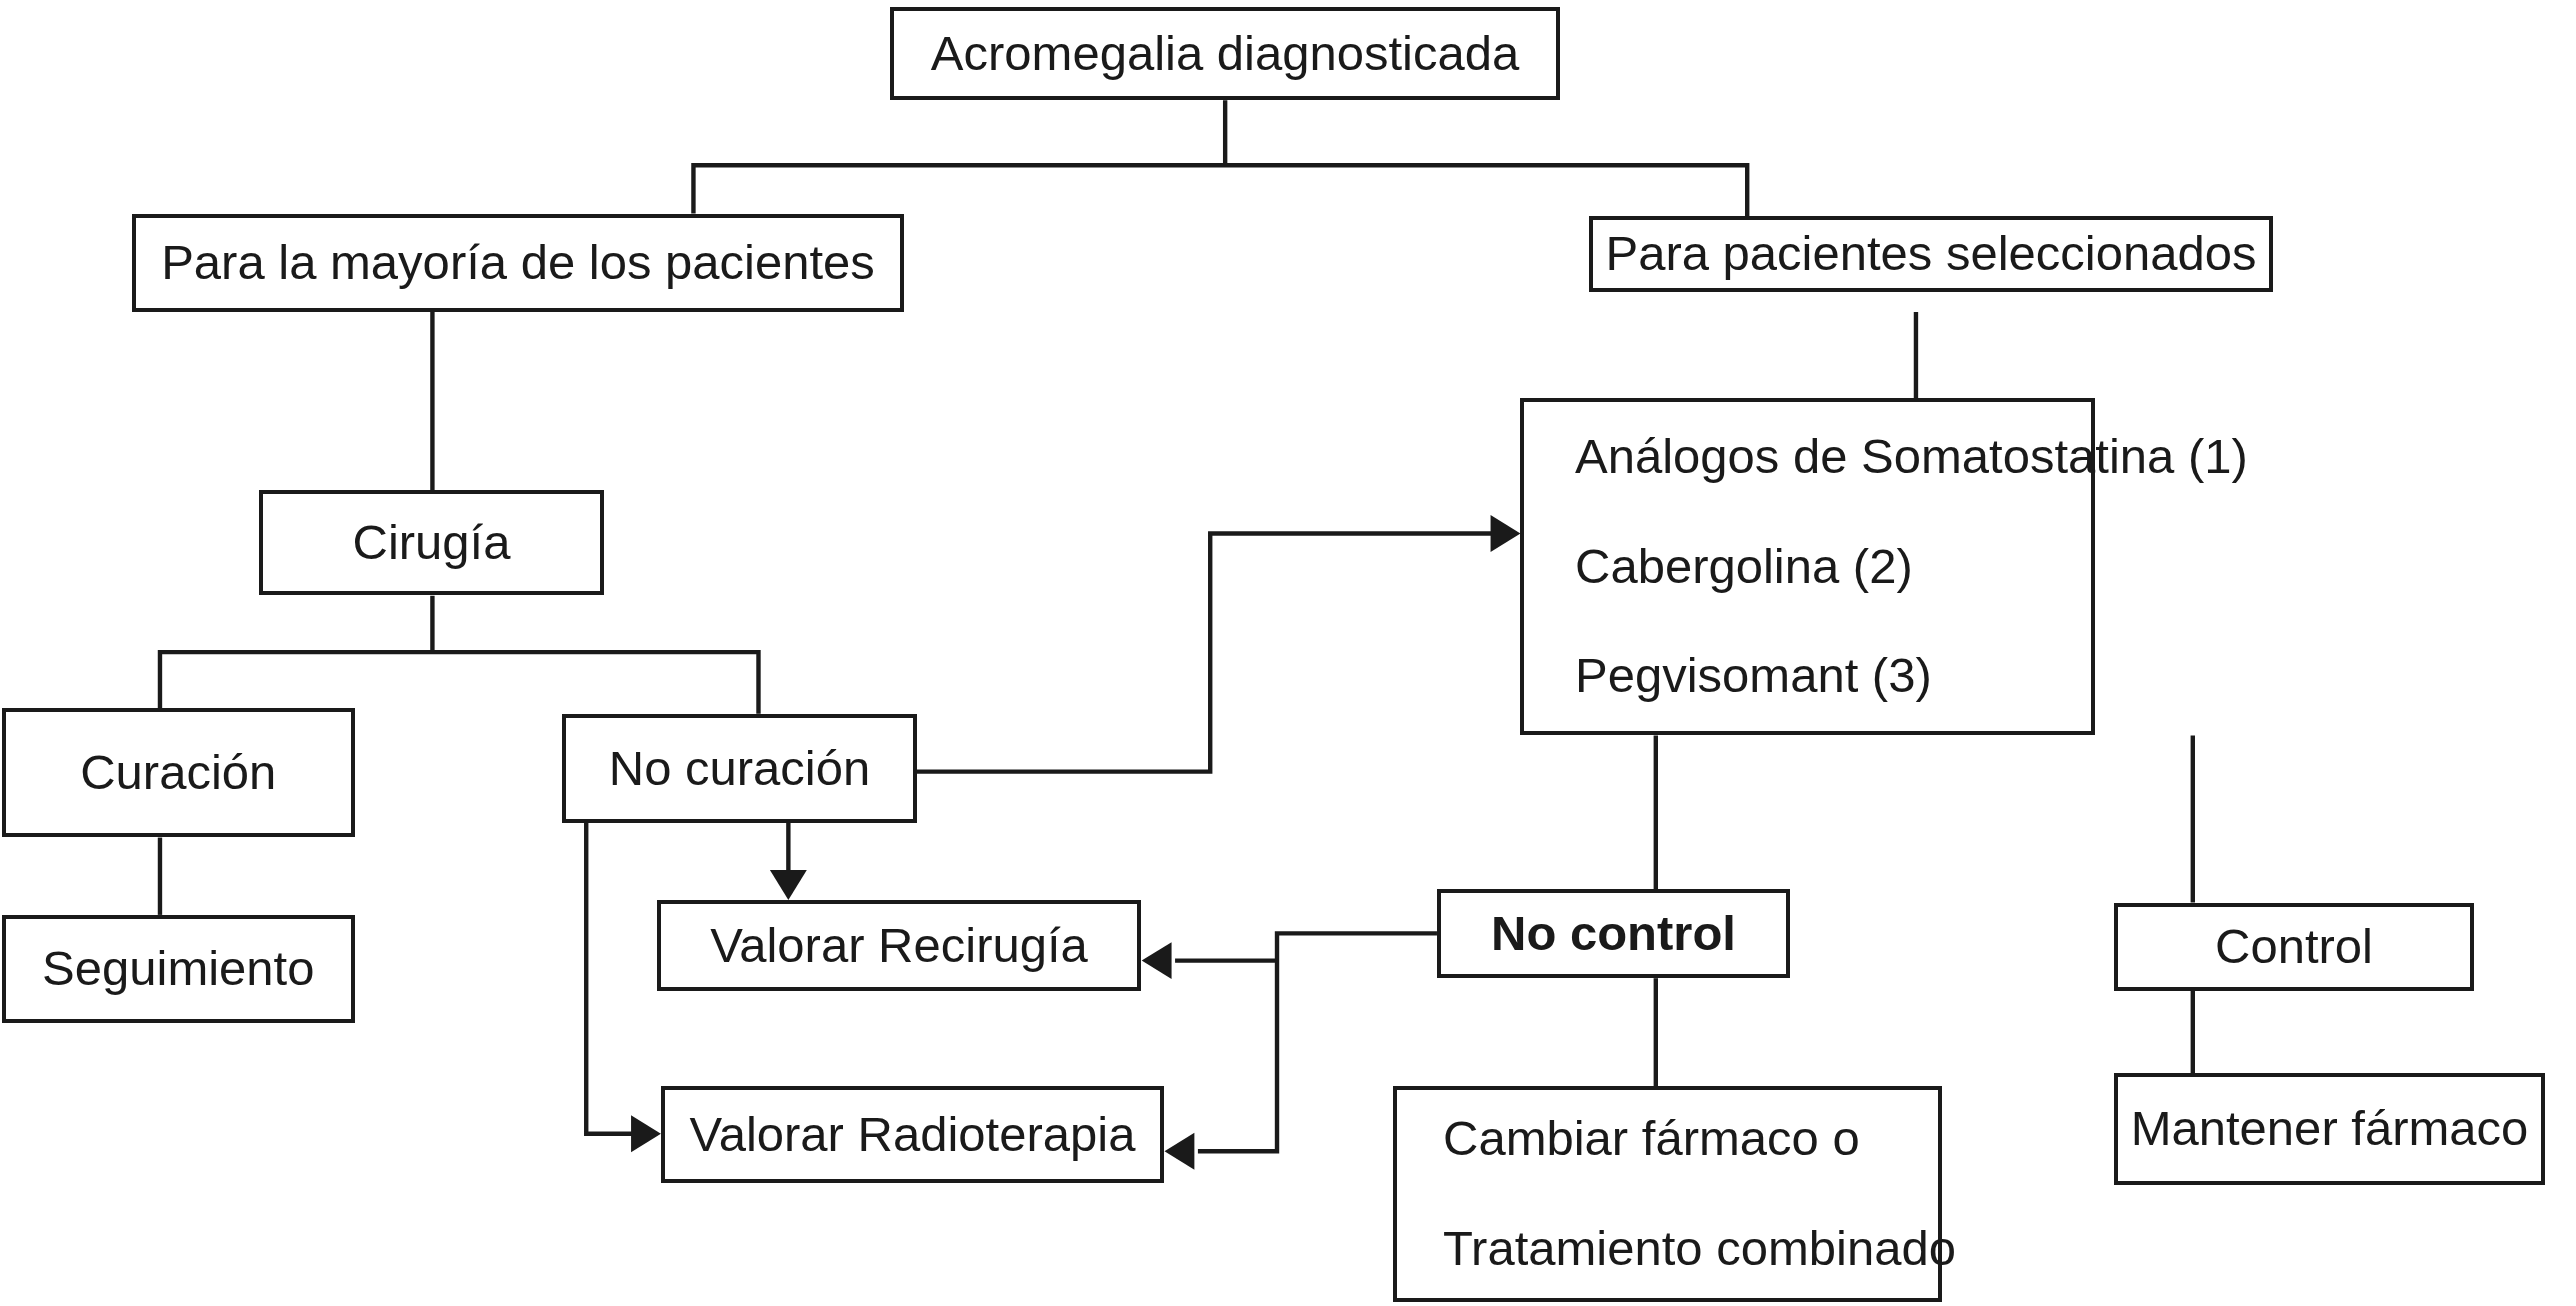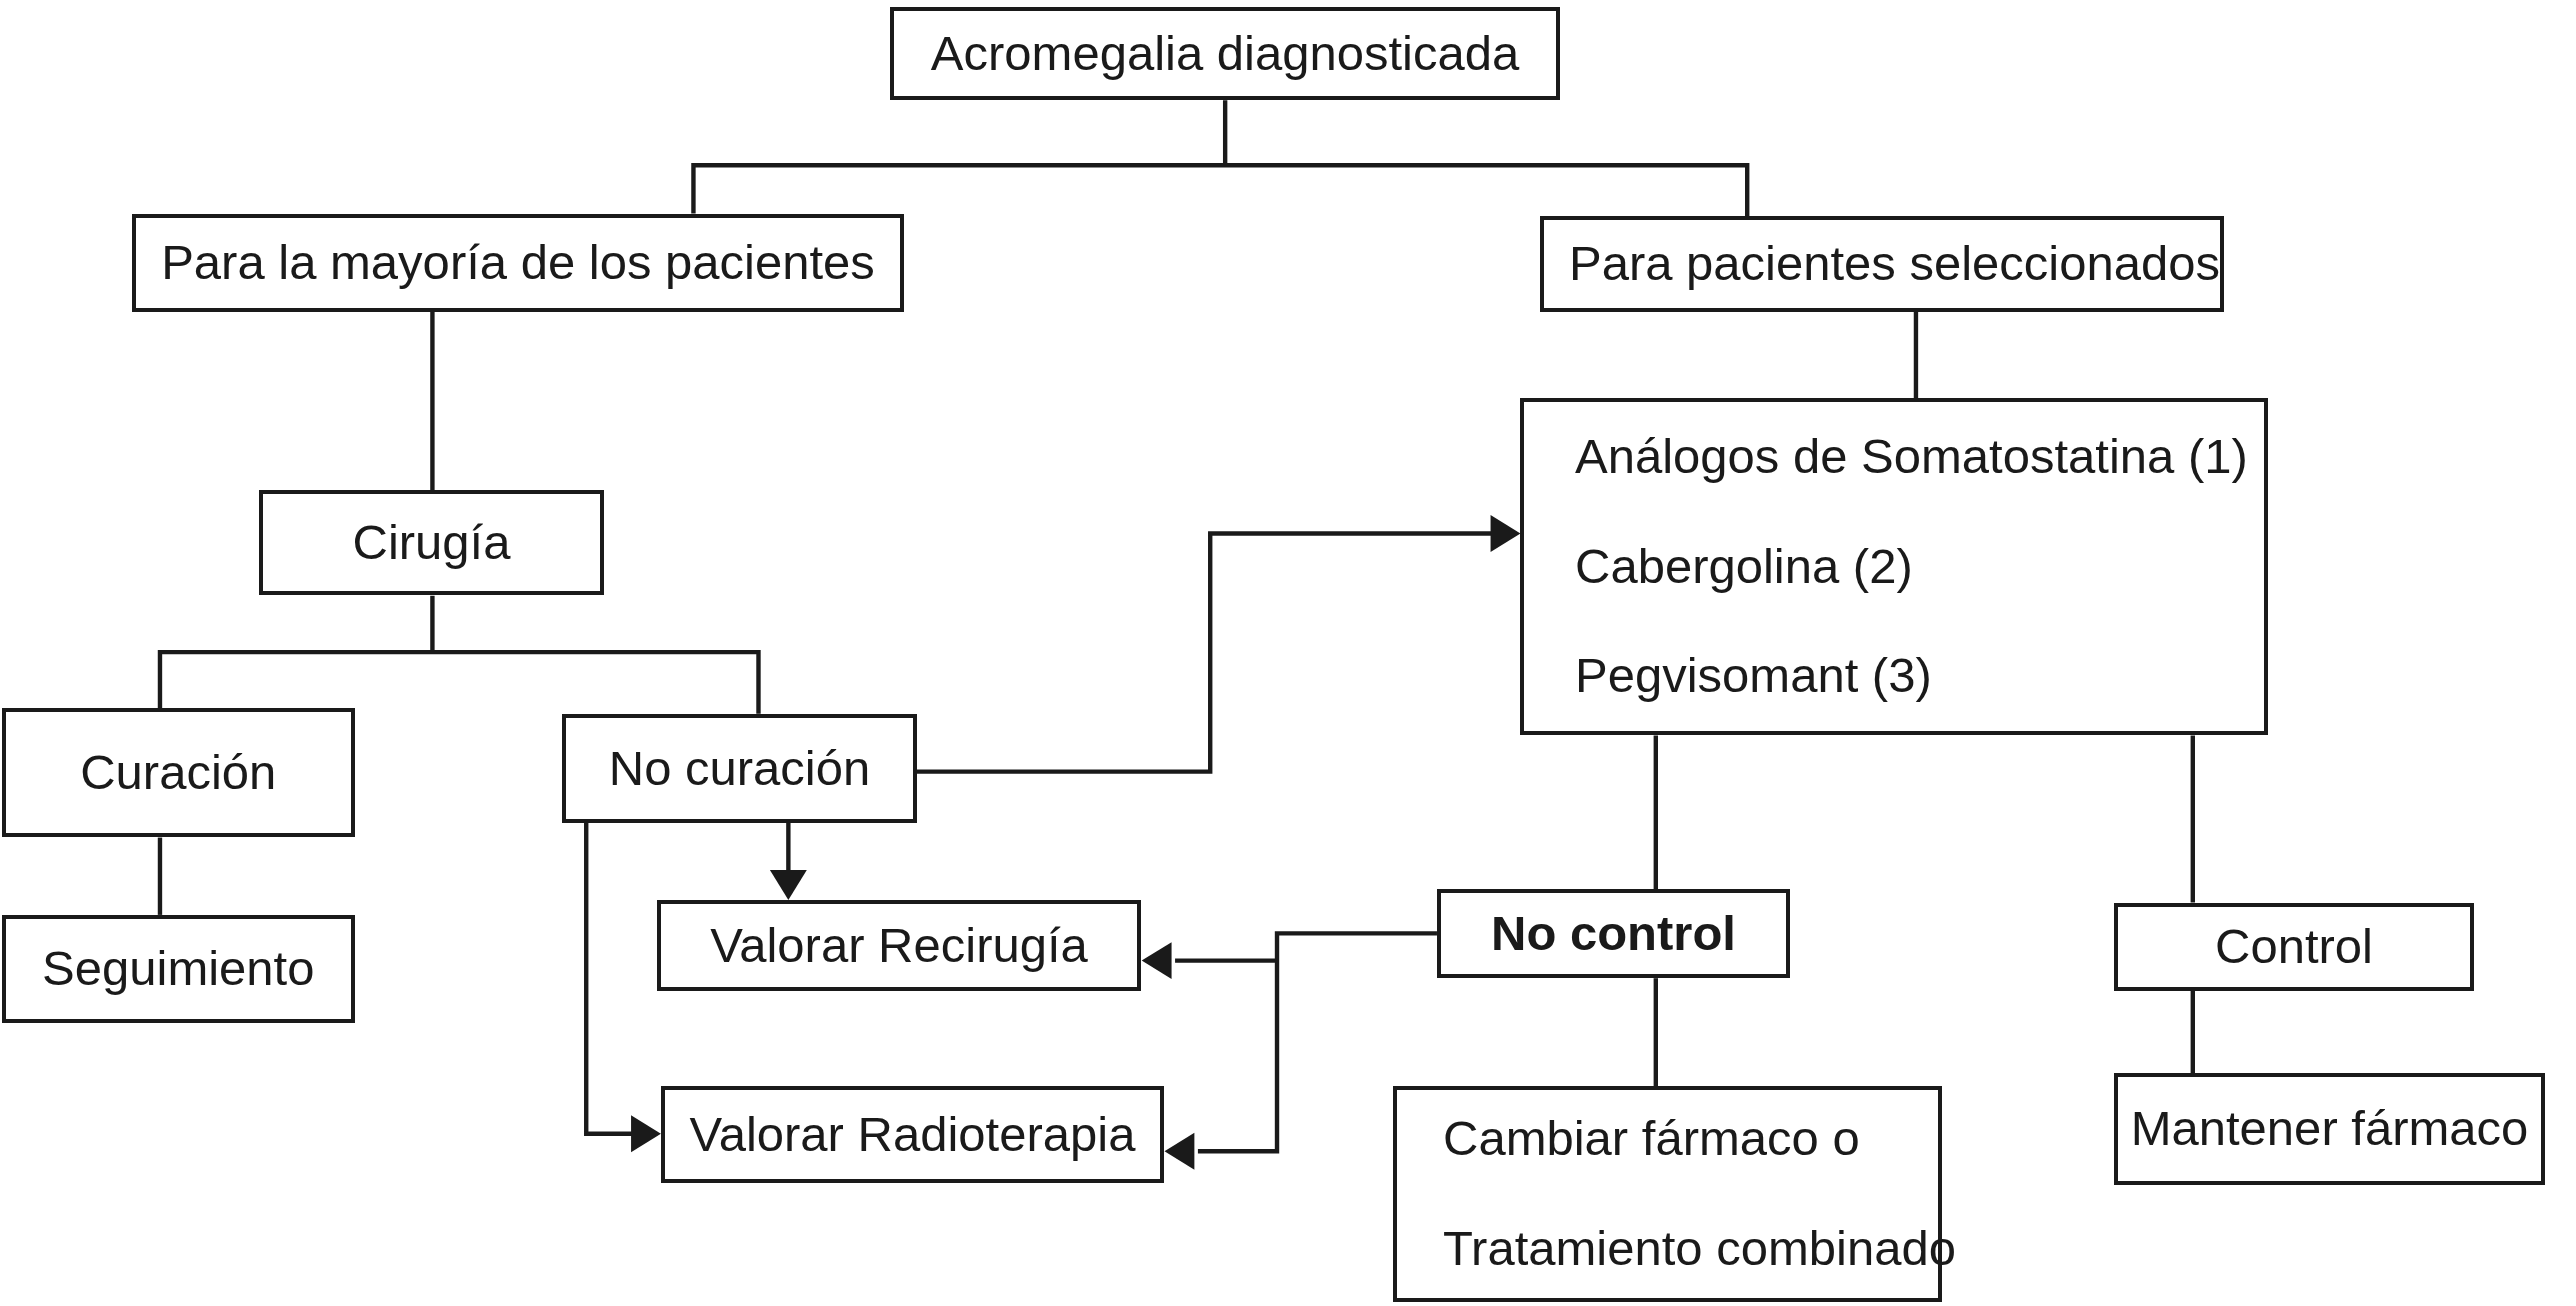--- a/index.html
+++ b/index.html
@@ -93,29 +93,29 @@
   </svg>
 
   <div class="node" style="left:890px; top:7px; width:670px; height:93px;">
     <span>Acromegalia diagnosticada</span>
   </div>
 
   <div class="node" style="left:132px; top:214px; width:772px; height:98px;">
     <span>Para la mayoría de los pacientes</span>
   </div>
 
-  <div class="node" style="left:1540px; top:216px; width:684px; height:96px;justify-content:flex-end;">
+  <div class="node" style="left:1589px; top:216px; width:684px; height:76px;">
     <span>Para pacientes seleccionados</span>
   </div>
 
   <div class="node" style="left:259px; top:490px; width:345px; height:105px;">
     <span>Cirugía</span>
   </div>
 
-  <div class="node multi" style="left:1520px; top:398px; width:748px; height:337px; padding-left:51px;">
+  <div class="node multi" style="left:1520px; top:398px; width:575px; height:337px; padding-left:51px;">
     <div class="line">Análogos de Somatostatina (1)</div>
     <div class="line">Cabergolina (2)</div>
     <div class="line">Pegvisomant (3)</div>
   </div>
 
   <div class="node" style="left:1.8px; top:708px; width:353px; height:129px;">
     <span>Curación</span>
   </div>
 
   <div class="node" style="left:562px; top:714px; width:355px; height:109px;">

